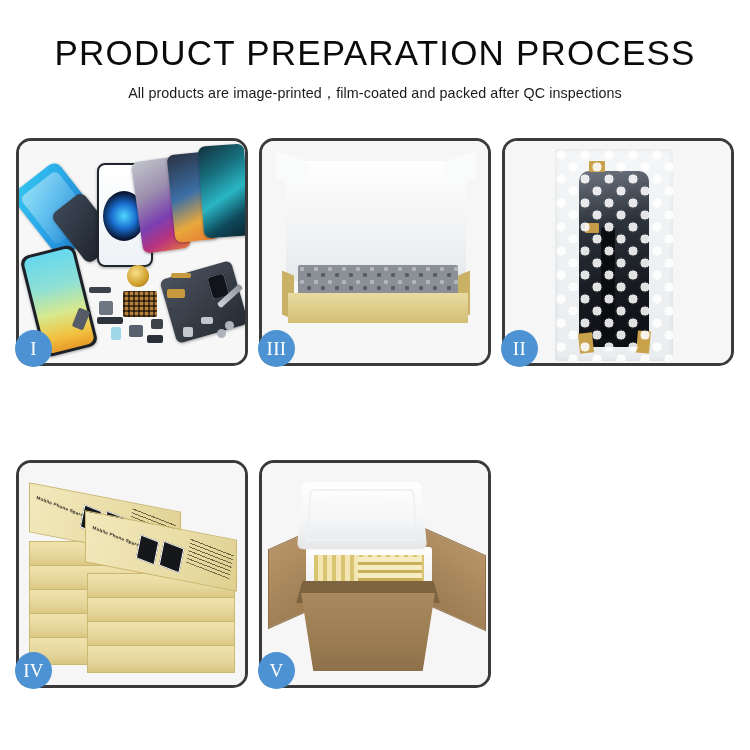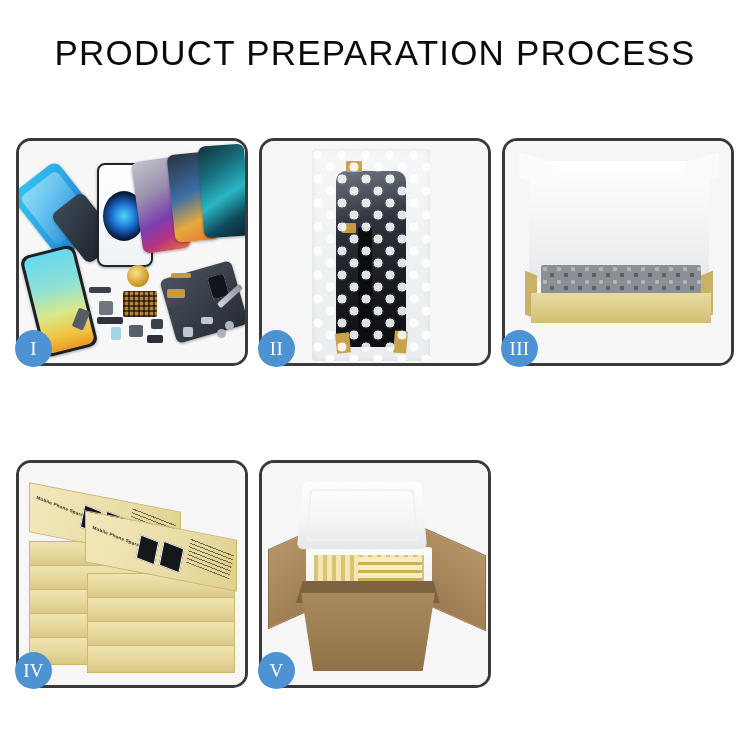--- a/index.html
+++ b/index.html
@@ -382,20 +382,21 @@
   .p6-lab-a { left:46px; top:86px; width:18px; height:16px; }
   .p6-lab-b { left:50px; top:148px; width:18px; height:16px; }
 </style>
 </head>
 <body>
 
 <div class="page">
 
   <div class="header">
     <div class="title">PRODUCT PREPARATION PROCESS</div>
+    <div class="subtitle">All products are image-printed，film-coated and packed after QC inspections</div>
   </div>
 
   <div class="grid">
 
     <div class="panel">
       <div class="panel-inner p1-bg">
         <div class="scene">
           <div class="phone ph-a"></div>
           <div class="phone ph-b"></div>
           <div class="phone ph-c"></div>
@@ -423,45 +424,45 @@
           <div class="part pa14"></div>
           <div class="part gold pa15"></div>
         </div>
       </div>
       <div class="badge">I</div>
     </div>
 
     <div class="panel">
       <div class="panel-inner">
         <div class="scene">
+          <div class="p3-lid"></div>
+          <div class="p3-tray"></div>
+          <div class="p3-trayleft"></div>
+          <div class="p3-trayright"></div>
+          <div class="p3-foam"></div>
+          <div class="p3-trayfront"></div>
+        </div>
+      </div>
+      <div class="badge">III</div>
+    </div>
+
+    <div class="panel">
+      <div class="panel-inner">
+        <div class="scene">
           <div class="p2-bag">
             <div class="p2-item"></div>
             <div class="p2-tapetop"></div>
             <div class="p2-tapemid"></div>
             <div class="p2-tapeL"></div>
             <div class="p2-tapeR"></div>
             <div class="p2-bubbles"></div>
           </div>
         </div>
       </div>
       <div class="badge">II</div>
-    </div>
-
-    <div class="panel">
-      <div class="panel-inner">
-        <div class="scene">
-          <div class="p3-lid"></div>
-          <div class="p3-tray"></div>
-          <div class="p3-trayleft"></div>
-          <div class="p3-trayright"></div>
-          <div class="p3-foam"></div>
-          <div class="p3-trayfront"></div>
-        </div>
-      </div>
-      <div class="badge">III</div>
     </div>
 
     <div class="panel">
       <div class="panel-inner">
         <div class="scene stack">
 
           <div class="sbox" style="left:2px; top:60px; width:112px; height:24px;"></div>
           <div class="sbox" style="left:2px; top:84px; width:112px; height:24px;"></div>
           <div class="sbox" style="left:2px; top:108px; width:112px; height:24px;"></div>
           <div class="sbox" style="left:2px; top:132px; width:112px; height:24px;"></div>

